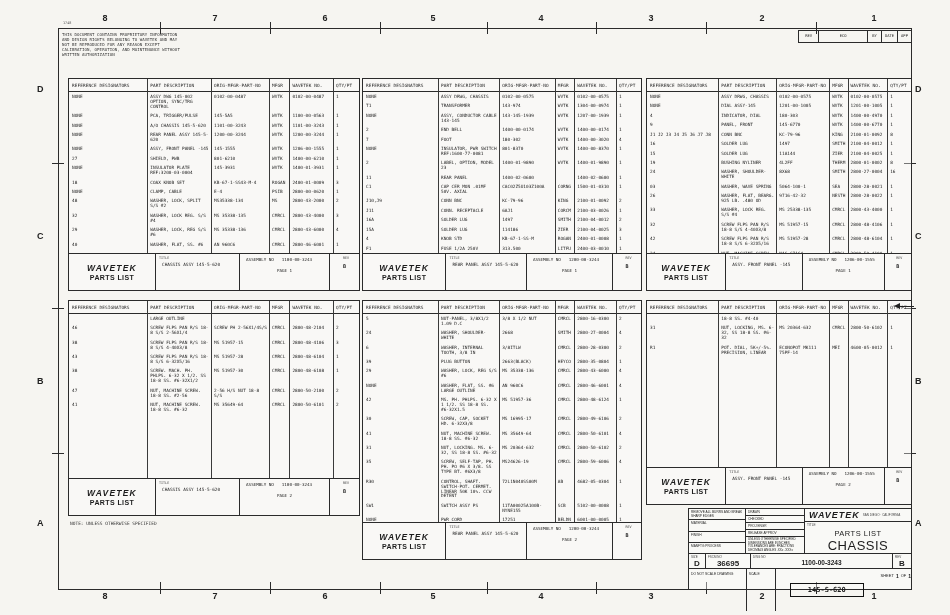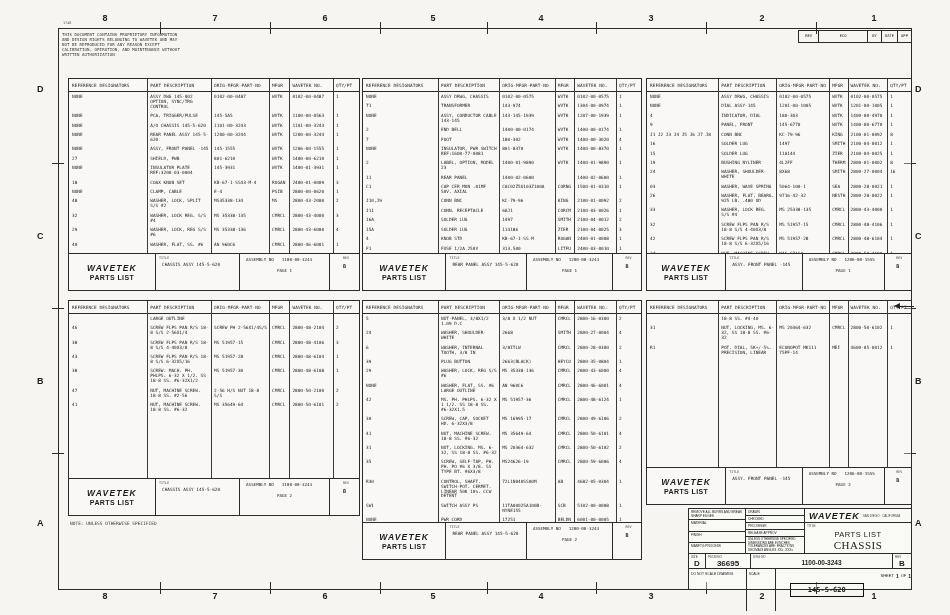--- a/index.html
+++ b/index.html
@@ -66,21 +66,21 @@
   .tb-sign>div{border-bottom:1px solid #2b2b2b;font-size:3.2px;padding:1px 2px;height:7px;}
   .tb-sign .tol{height:auto;flex:1;border-bottom:none;font-size:3px;line-height:1.2;}
   .tb-main{flex:1;display:flex;flex-direction:column;}
   .tb-logo{height:13px;border-bottom:1px solid #2b2b2b;display:flex;align-items:center;
     padding-left:4px;gap:3px;}
   .tb-logo .wv{font-weight:900;font-size:9px;letter-spacing:1px;font-style:italic;}
   .tb-logo .loc{font-size:3px;color:#444;}
   .tb-title{flex:1;position:relative;text-align:center;}
   .tb-title .lbl{position:absolute;left:2px;top:1px;font-size:3.2px;color:#444;}
   .tb-title .t1{font-size:7.5px;margin-top:7px;letter-spacing:.5px;}
-  .tb-title .t2{font-size:11px;letter-spacing:.5px;font-family:Liberation Serif, serif;}
+  .tb-title .t2{font-size:13px;letter-spacing:.5px;}
   .tb-num{display:flex;height:20px;border-bottom:1px solid #2b2b2b;}
   .tb-num>div{border-right:1px solid #2b2b2b;position:relative;}
   .tb-num>div:last-child{border-right:none;}
   .tb-num .lbl{display:block;font-size:3px;color:#444;padding:1px 0 0 2px;}
   .tb-num .val{display:block;text-align:center;font-size:8px;font-weight:bold;}
   .tb-size{width:16px;} .tb-fscm{width:44px;} .tb-dwg{flex:1;} .tb-rev{width:18px;}
   .tb-bottom{flex:1;display:flex;align-items:stretch;}
   .tb-dns{width:56px;border-right:1px solid #2b2b2b;font-size:3.4px;padding:3px 2px;}
   .tb-scale{width:26px;border-right:1px solid #2b2b2b;font-size:3.4px;padding:3px 2px;}
   .tb-model{width:76px;border:1.5px solid #111;margin:14px;font-size:7px;font-weight:bold;

